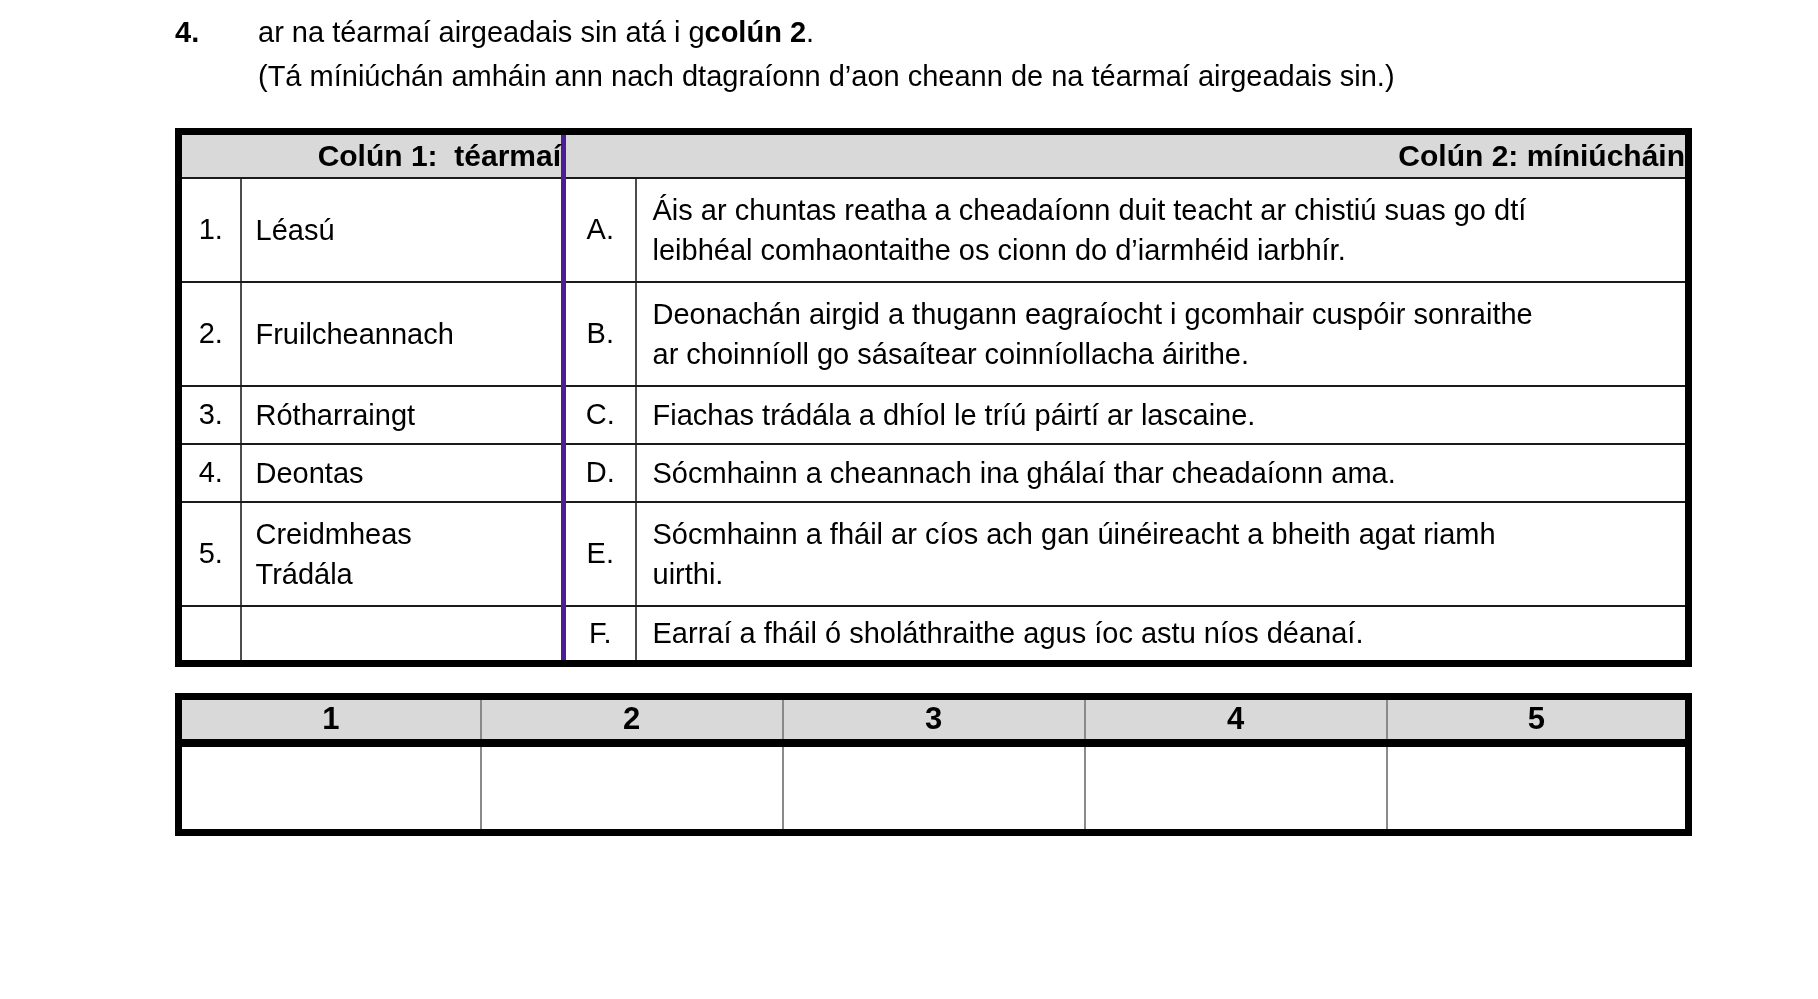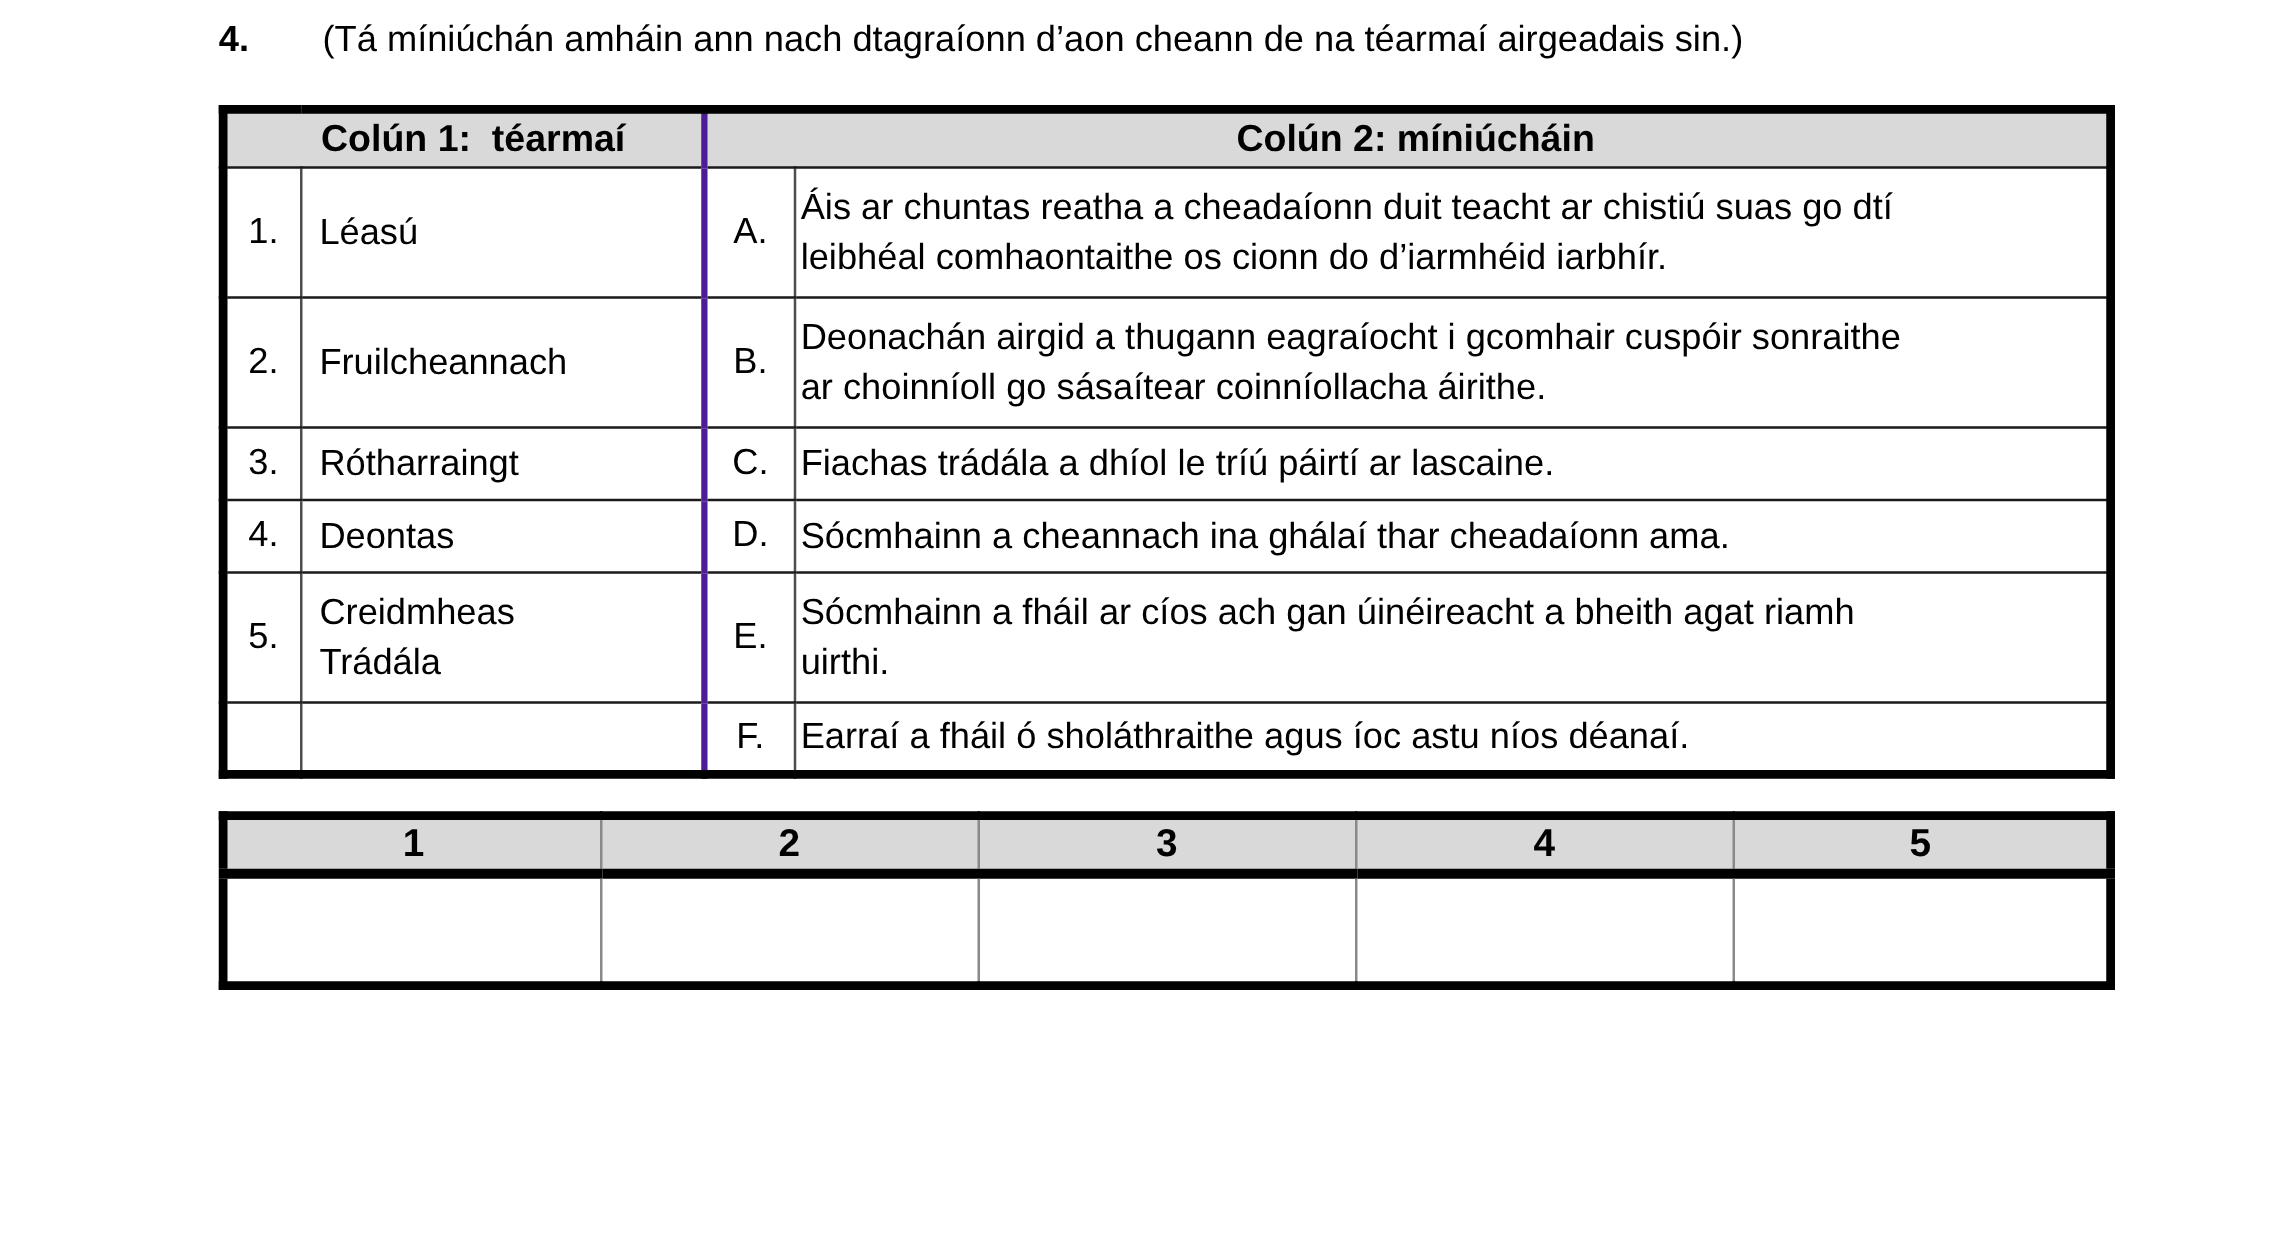--- a/index.html
+++ b/index.html
@@ -43,38 +43,38 @@
     border: 7px solid #000000;
     font-size: 29px;
   }
   table.match th, table.match td {
     border: 2px solid #1a1a1a;
     padding: 0;
     vertical-align: middle;
   }
   table.match th {
     background: #d9d9d9;
-    text-align: center;
+    text-align: right;
     font-weight: bold;
     font-size: 30px;
     height: 46px;
     padding-left: 14px;
   }
   table.match .grp { border-left: 5px solid #4c1d95; }
   table.match td.num,
   table.match td.letter { text-align: center; }
   table.match td.num { border-right: 2px solid #4d4d4d; }
   table.match td.letter { border-right: 2px solid #4d4d4d; }
   table.match td.term {
     padding-left: 14px;
     white-space: pre-line;
     line-height: 40px;
   }
   table.match td.def {
-    padding-left: 4px;
+    padding-left: 16px;
     padding-right: 8px;
     white-space: pre-line;
     line-height: 40px;
   }
   tr.tall td { height: 104px; }
   tr.short td { height: 58px; }
 
   
   .instruction {
     margin: 22px 0 0 175px;
@@ -108,20 +108,21 @@
   }
 </style>
 </head>
 <body>
 
 <div class="page">
 
   <section class="question">
     <div class="qnum">4.</div>
     <div class="qbody">
+      <div class="qline"><span>ar na téarmaí airgeadais sin atá i g</span><b>colún 2</b><span>.</span></div>
       <div class="qline note">(Tá míniúchán amháin ann nach dtagraíonn d’aon cheann de na téarmaí airgeadais sin.)</div>
     </div>
   </section>
 
   <table class="match">
     <colgroup>
       <col style="width:62px">
         <col style="width:323px">
         <col style="width:72px">
         <col>

